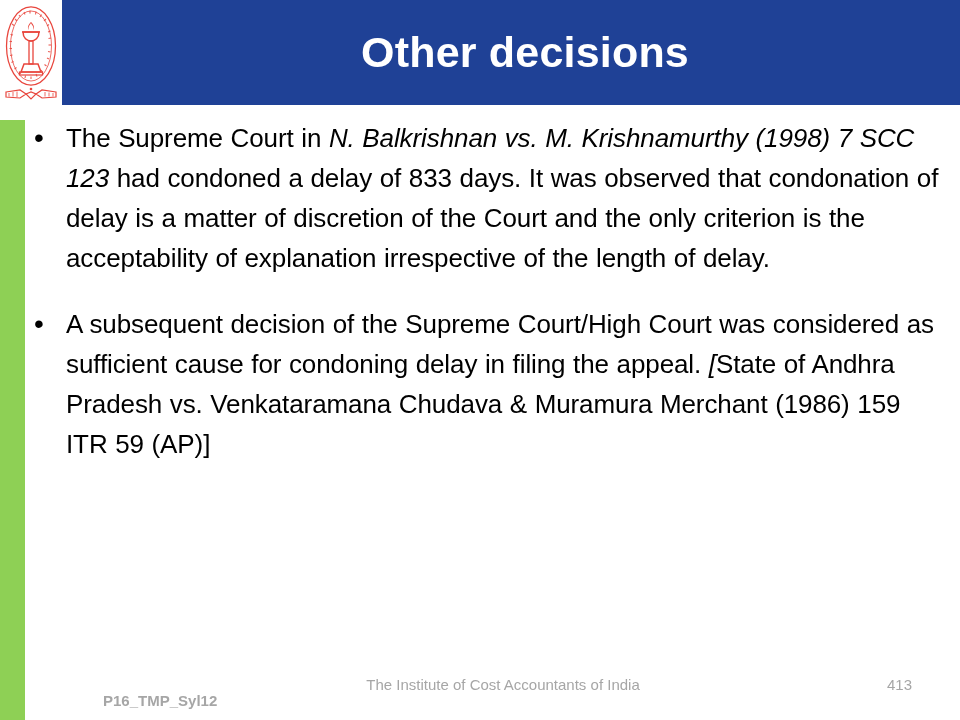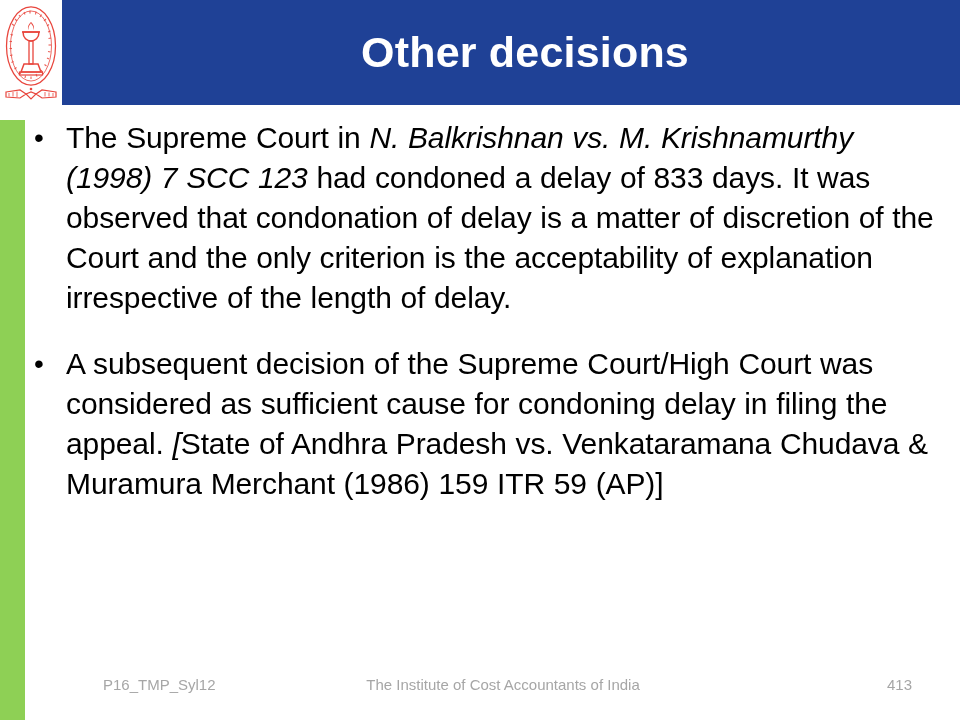--- a/index.html
+++ b/index.html
@@ -93,21 +93,21 @@
     color: #000000;
     font-size: 28px;
     line-height: 40px;
     text-align: left;
     padding-left: 4px;
     box-sizing: border-box;
   }
   .bullet-text {
     flex: 1 1 auto;
     color: #000000;
-    font-size: 30px;
+    font-size: 26px;
     line-height: 40px;
     letter-spacing: -0.1px;
     word-spacing: 0.5px;
   }
   .bullet-text i {
     font-style: italic;
   }
 
   
   #footer {
@@ -116,21 +116,22 @@
     top: 674px;
     width: 960px;
     height: 26px;
     color: #a6a6a6;
     font-size: 15px;
     line-height: 22px;
   }
   #footer-left {
     position: absolute;
     left: 103px;
-    top: 0;
+    top: 16px;
+    font-weight: bold;
   }
   #footer-center {
     position: absolute;
     left: 0;
     right: 0;
     top: 0;
     text-align: center;
     margin-left: 46px;
   }
   #footer-right {

